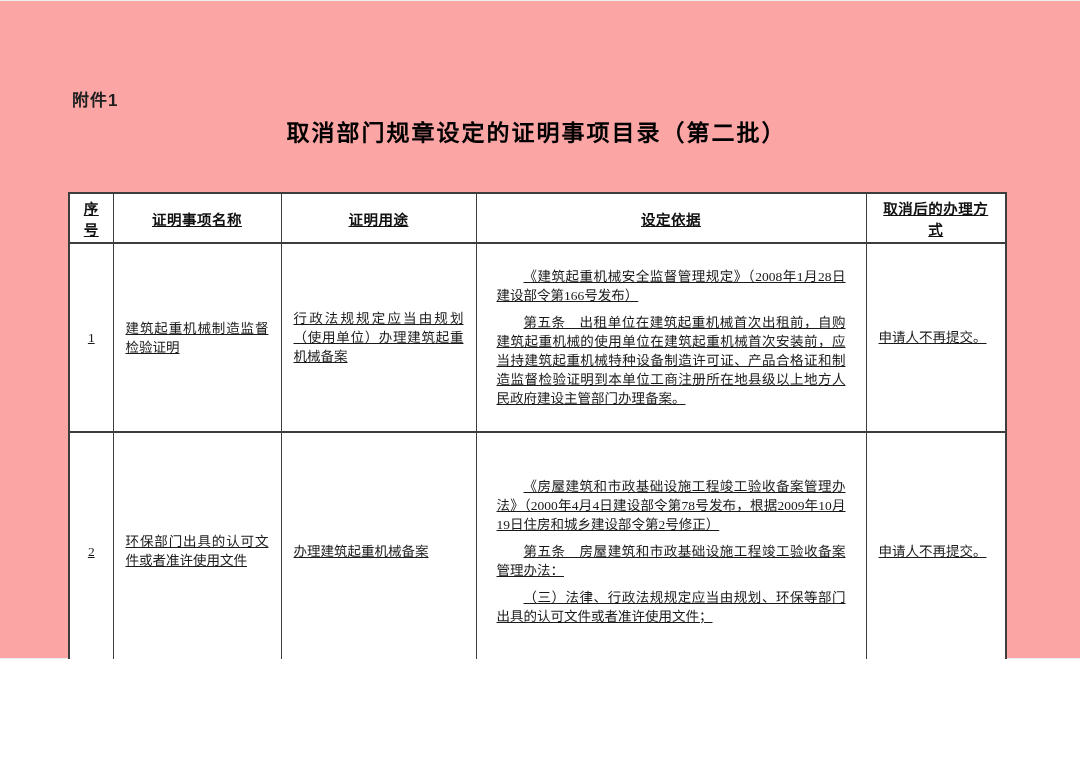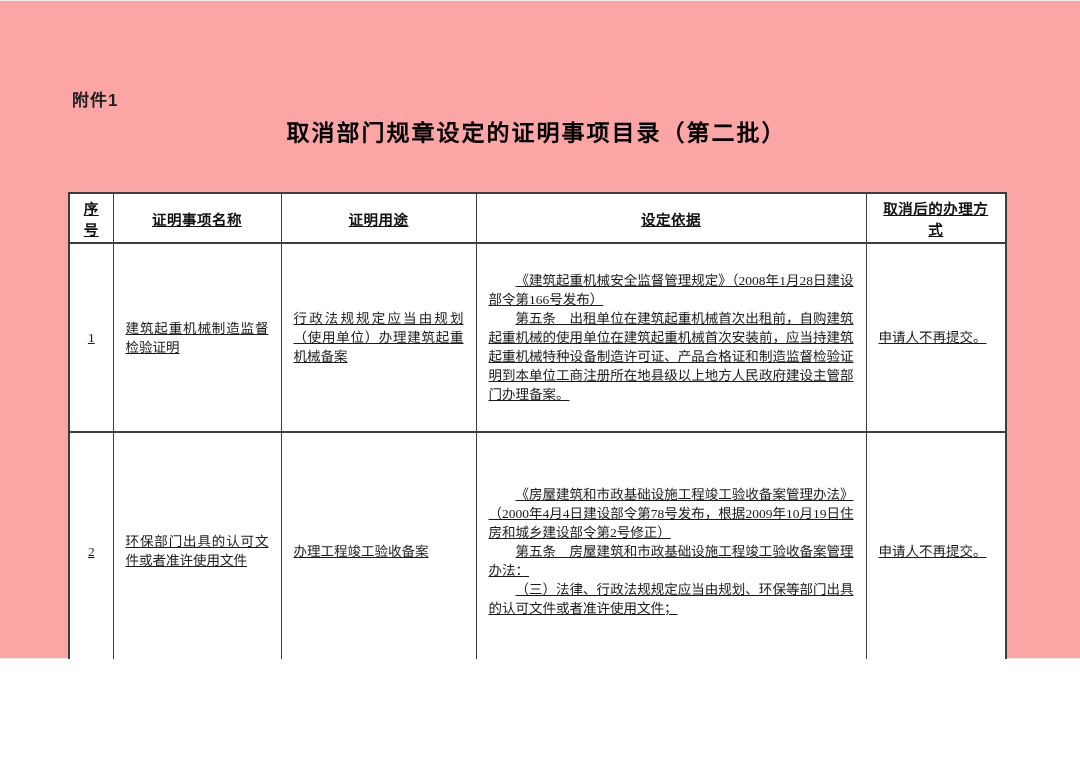--- a/index.html
+++ b/index.html
@@ -96,21 +96,21 @@
     padding-left: 7px;
     padding-right: 7px;
     margin-left: 16px;
   }
   td.cell-basis {
     text-align: justify;
     padding-left: 8px;
     padding-right: 8px;
   }
   td.cell-basis p {
-    margin: 0;
+    margin: 8px;
     text-indent: 2em;
   }
   td.cell-after {
     padding-left: 5px;
     padding-right: 4px;
   }
   tr.row-1 td { height: 181px; }
   tr.row-2 td { height: 230px; }
 </style>
 </head>
@@ -148,21 +148,21 @@
         <td class="cell cell-purpose">行政法规规定应当由规划（使用单位）办理建筑起重机械备案</td>
         <td class="cell cell-basis">
           <p>《建筑起重机械安全监督管理规定》（2008年1月28日建设部令第166号发布）</p>
           <p>第五条　出租单位在建筑起重机械首次出租前，自购建筑起重机械的使用单位在建筑起重机械首次安装前，应当持建筑起重机械特种设备制造许可证、产品合格证和制造监督检验证明到本单位工商注册所在地县级以上地方人民政府建设主管部门办理备案。</p>
         </td>
         <td class="cell cell-after">申请人不再提交。</td>
       </tr>
       <tr class="row-2">
         <td class="cell cell-no">2</td>
         <td class="cell cell-name">环保部门出具的认可文件或者准许使用文件</td>
-        <td class="cell cell-purpose">办理工程竣工验收备案</td>
+        <td class="cell cell-purpose">办理建筑起重机械备案</td>
         <td class="cell cell-basis">
           <p>《房屋建筑和市政基础设施工程竣工验收备案管理办法》（2000年4月4日建设部令第78号发布，根据2009年10月19日住房和城乡建设部令第2号修正）</p>
           <p>第五条　房屋建筑和市政基础设施工程竣工验收备案管理办法：</p>
           <p>（三）法律、行政法规规定应当由规划、环保等部门出具的认可文件或者准许使用文件；</p>
         </td>
         <td class="cell cell-after">申请人不再提交。</td>
       </tr>
     </tbody>
   </table>
 

